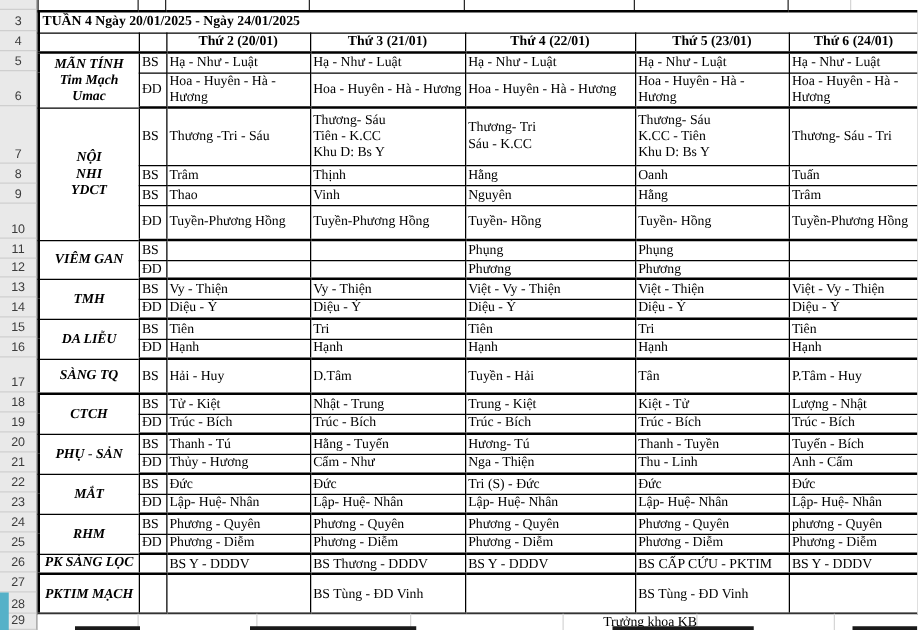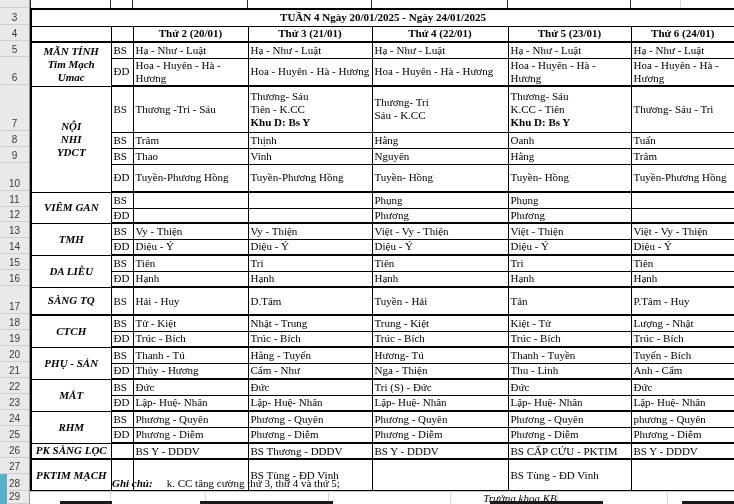--- a/index.html
+++ b/index.html
@@ -10,38 +10,38 @@
           border-right:1px solid #9a9a9a;display:grid;box-sizing:border-box;
           grid-template-rows:8px 17px 16px 16px 28px 46px 16px 16px 28px 16px 15px 16px 16px 16px 16px 28px 16px 16px 16px 16px 16px 16px 16px 16px 16px 16px 17px 13px;}
   .gcell{font-family:"Liberation Sans",sans-serif;font-size:10px;color:#3b3b3b;
          display:flex;align-items:flex-end;justify-content:center;
          border-bottom:1px solid #cfcfcf;padding-bottom:1px;box-sizing:border-box;}
   
   table.sched{position:absolute;left:30px;top:8px;width:704px;border-collapse:collapse;
               table-layout:fixed;border:2px solid #000;}
   table.sched td{border:1px solid #000;font-size:11px;line-height:13px;padding:0 2px;
                  overflow:hidden;vertical-align:middle;color:#000;box-sizing:border-box;}
-  td.title{border:2px solid #000;font-weight:bold;font-size:13px;text-align:center;padding:0;}
+  td.title{border:2px solid #000;font-weight:bold;font-size:13px;padding:0;}
   td.dayhead{color:#2236a8;font-weight:bold;text-align:center;}
   td.dept{color:#2236a8;font-weight:bold;font-style:italic;text-align:center;
           white-space:pre-line;border-bottom:2px solid #000;font-size:11px;}
   td.vtop{vertical-align:top;}
   td.role{padding-left:2px;}
   tr.gb td{border-bottom:2px solid #000;}
   .pre{white-space:pre-line;}
-  .khu{font-weight:bold;display:block;}
+  .khu{font-weight:normal;display:block;}
   
   .note{position:absolute;left:30px;top:474px;width:704px;height:17px;font-size:11px;
         display:flex;align-items:center;padding-left:82px;box-sizing:border-box;}
   .note .lbl{font-weight:bold;font-style:italic;}
   .note .txt{margin-left:14px;}
   .hgrid{position:absolute;left:30px;top:491px;width:704px;height:0;border-top:1px solid #c9c9c9;}
   .vgrid{position:absolute;top:491px;height:13px;width:0;border-left:1px solid #d6d6d6;}
   .footer{position:absolute;left:460px;top:492px;width:120px;text-align:center;
-          font-size:11px;color:#000;font-style:italic;}
+          font-size:11px;color:#000;}
   .teal{position:absolute;left:0;top:474px;width:7px;height:30px;background:#55b1c8;}
   .botseg{position:absolute;top:501px;height:3px;background:#1a1a1a;}
   .topseg{position:absolute;top:0;height:8px;width:1px;background:#2a2a2a;}
   .topfaint{position:absolute;top:0;height:8px;width:0;border-left:1px solid #d6d6d6;}
 </style>
 </head>
 <body>
 
 <div class="sheet">
 
@@ -313,24 +313,20 @@
       <td class="role"></td>
       <td></td>
       <td>BS Tùng - ĐD Vinh</td>
       <td></td>
       <td>BS Tùng - ĐD Vinh</td>
       <td></td>
     </tr>
   </tbody>
     </table>
 
-  <div class="note">
-    <span class="lbl">Ghi chú:</span>
-    <span class="txt">k. CC tăng cường thứ 3, thứ 4 và thứ 5;</span>
-  </div>
 
   <div class="hgrid"></div>
   <div class="vgrid" style="left:110px"></div>
   <div class="vgrid" style="left:205px"></div>
   <div class="vgrid" style="left:328px"></div>
   <div class="vgrid" style="left:450px"></div>
   <div class="vgrid" style="left:557px"></div>
   <div class="vgrid" style="left:667px"></div>
 
   <div class="footer">Trưởng khoa KB</div>

